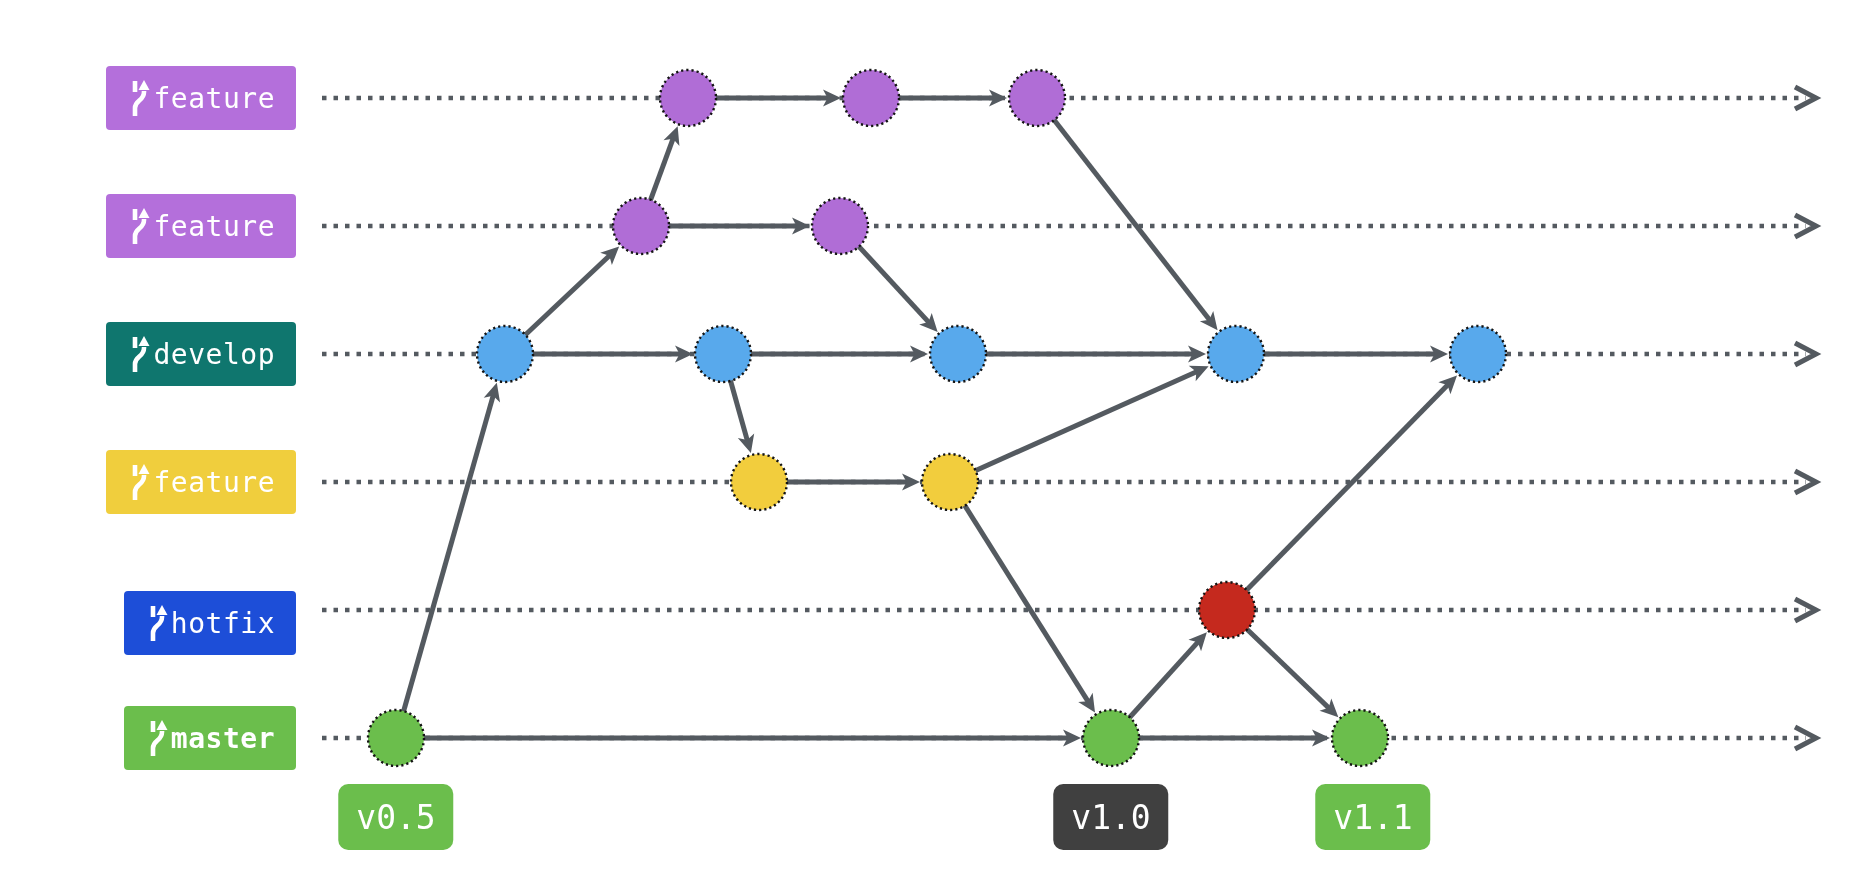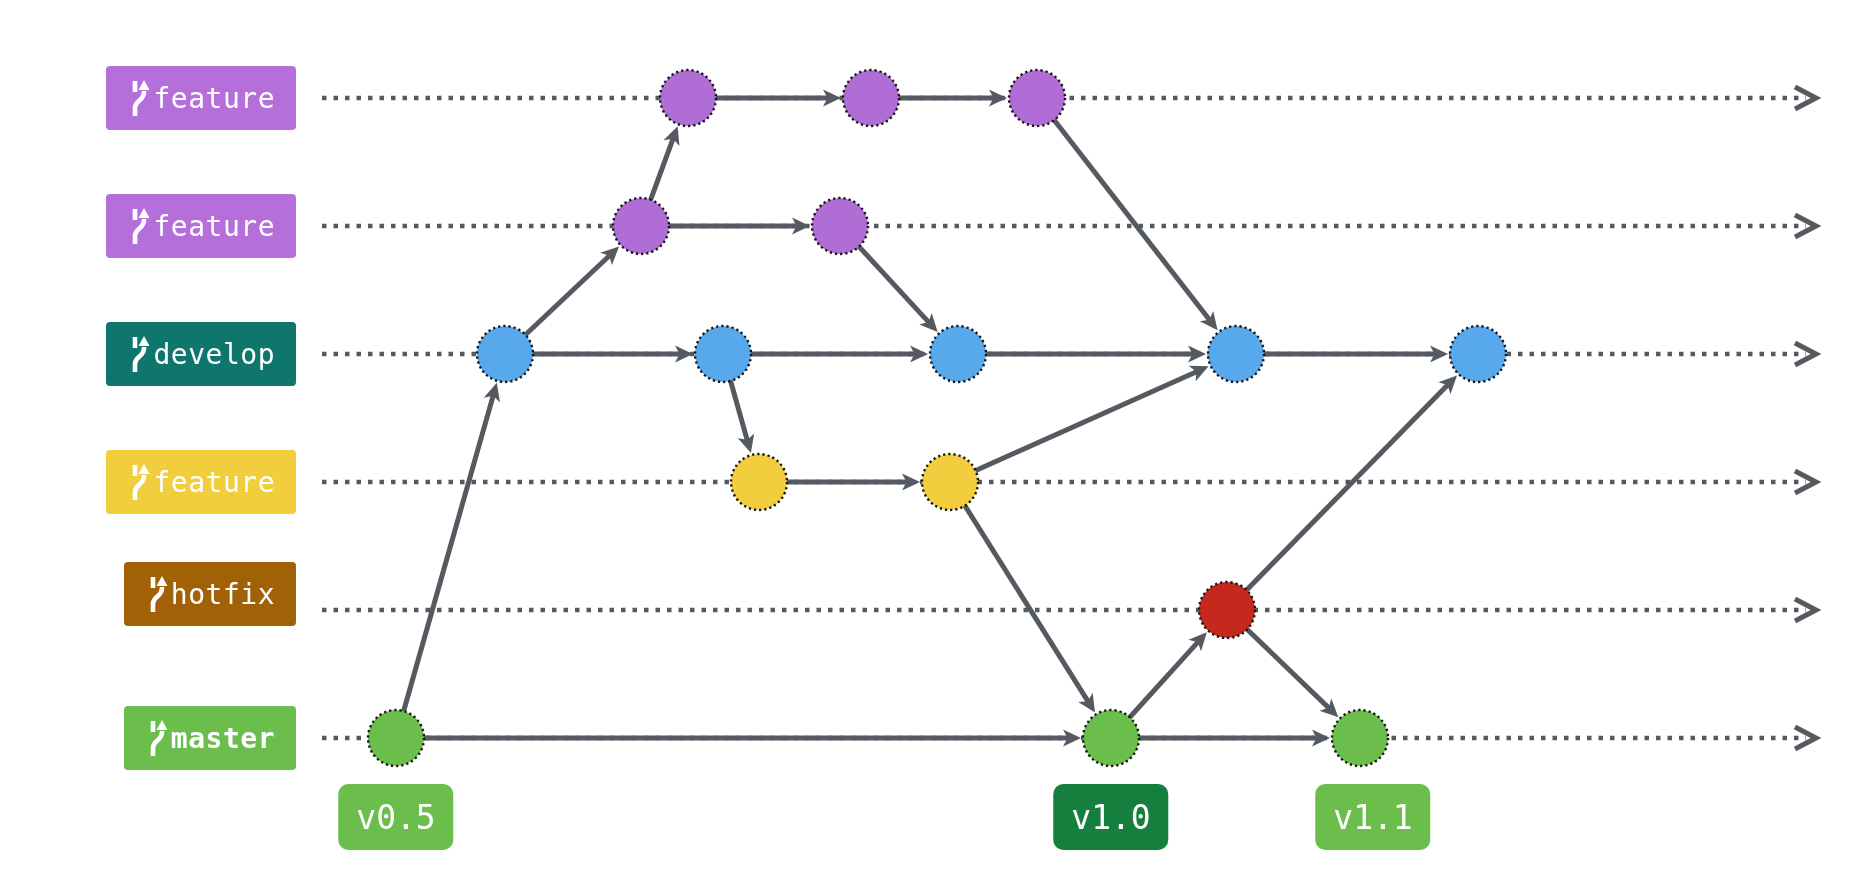--- a/index.html
+++ b/index.html
@@ -153,21 +153,21 @@
     <div class="badge" style="top: 450px; background: rgb(240, 206, 61);">
       <svg class="bicon" width="26" height="42" viewBox="0 0 26 42">
         <g stroke="#ffffff" stroke-width="4.6" fill="none">
           <path d="M8 4 v11"></path>
           <path d="M8 39 v-8 c0 -8 9 -7 9 -16 v-1"></path>
         </g>
         <path d="M17 3 l-5.5 10 h11 z" fill="#ffffff"></path>
       </svg>
       <span class="btext">feature</span>
     </div>
-    <div class="badge" style="top: 562px; background: #a16207; text-align: right;">
+    <div class="badge" style="top: 591px; background: #1d4ed8; text-align: right;">
       <svg class="bicon" width="26" height="42" viewBox="0 0 26 42">
         <g stroke="#ffffff" stroke-width="4.6" fill="none">
           <path d="M8 4 v11"></path>
           <path d="M8 39 v-8 c0 -8 9 -7 9 -16 v-1"></path>
         </g>
         <path d="M17 3 l-5.5 10 h11 z" fill="#ffffff"></path>
       </svg>
       <span class="btext">hotfix</span>
     </div>
     <div class="badge" style="top: 706px; background: rgb(107, 190, 76); font-weight: bold;">
@@ -179,21 +179,21 @@
         <path d="M17 3 l-5.5 10 h11 z" fill="#ffffff"></path>
       </svg>
       <span class="btext">master</span>
     </div>
   </div>
 
   <div>
     <div class="tag" style="left: 396px; background: rgb(107, 190, 76);">
       <span>v0.5</span>
     </div>
-    <div class="tag" style="left: 1111px; background: #15803d;">
+    <div class="tag" style="left: 1111px; background: #404040;">
       <span>v1.0</span>
     </div>
     <div class="tag" style="left: 1373px; background: rgb(107, 190, 76);">
       <span>v1.1</span>
     </div>
   </div>
 
 </div>
 
 </body></html>

